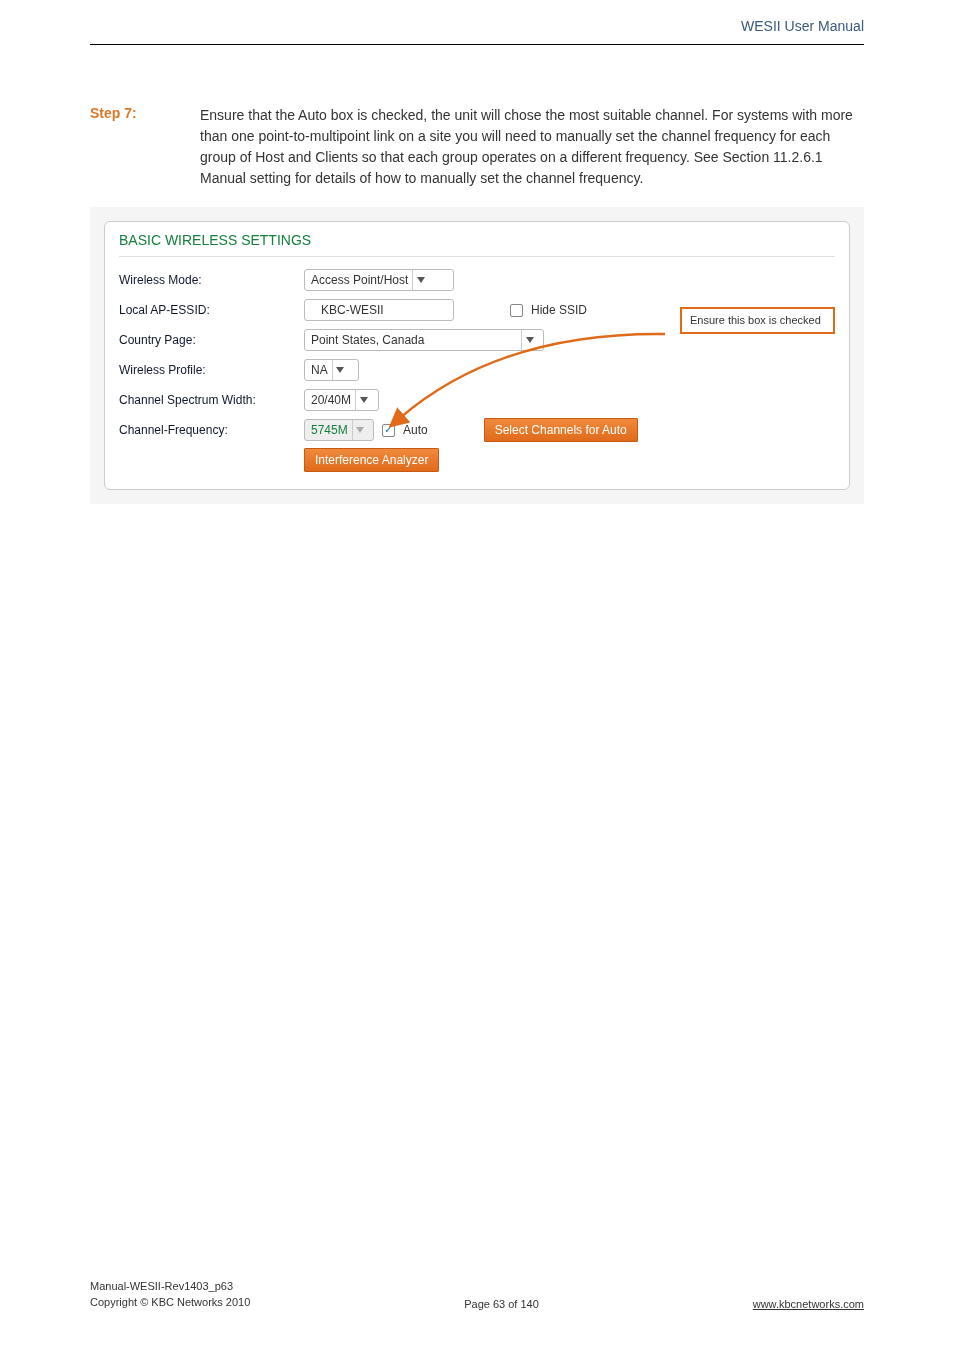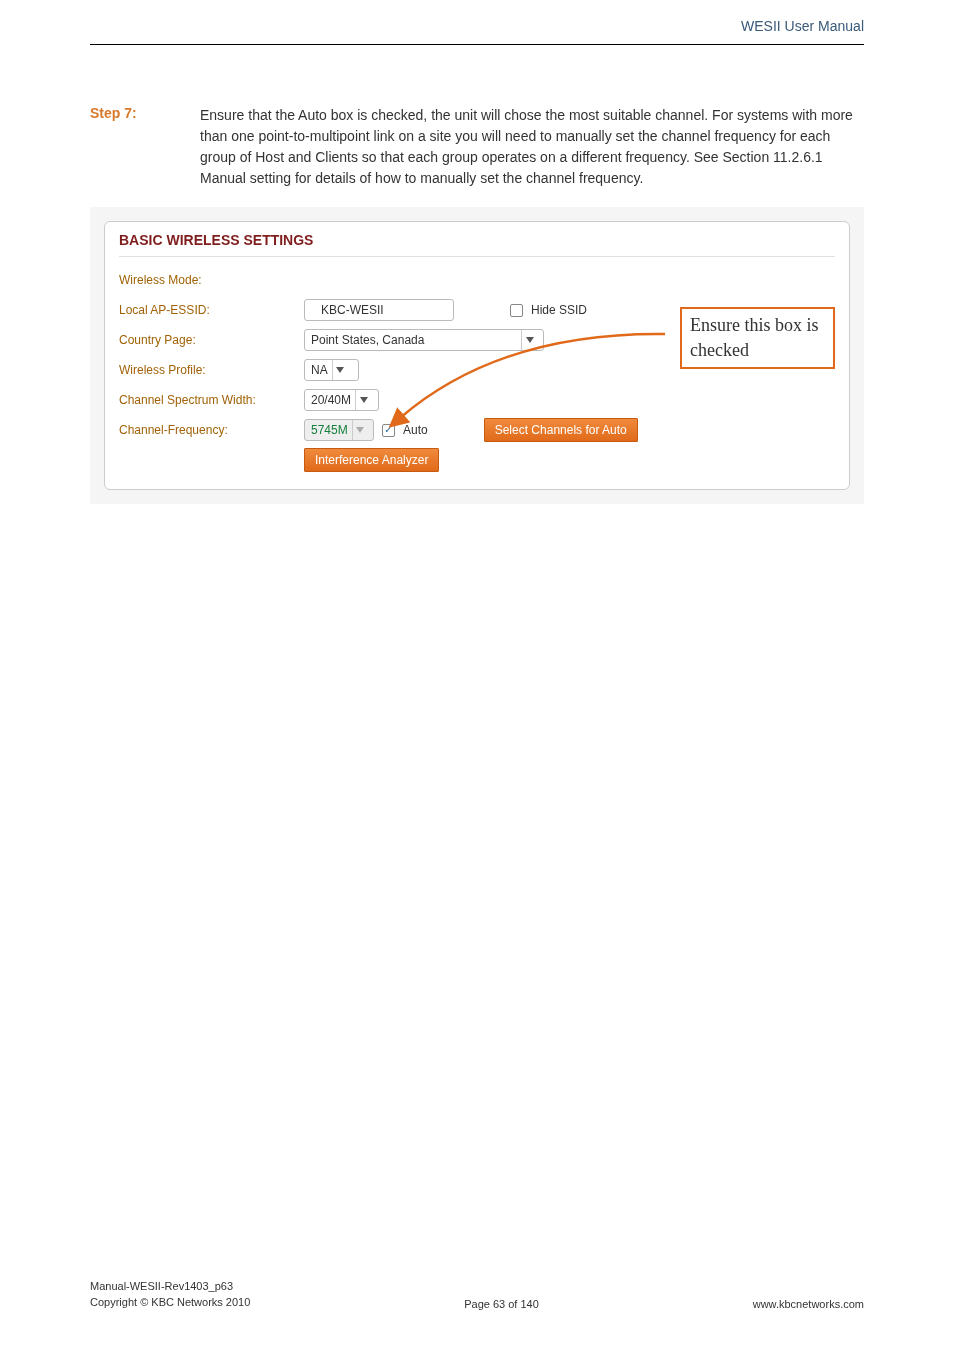--- a/index.html
+++ b/index.html
@@ -50,36 +50,36 @@
 }
 .settings-box {
   background: #fff;
   border: 1px solid #ccc;
   border-radius: 6px;
   padding: 10px 14px 14px 14px;
   position: relative;
 }
 .settings-title {
   font-family: Arial, sans-serif;
-  font-weight: bold;
+  font-weight: normal;
   font-size: 14px;
-  color: #7f1d1d;
+  color: #15803d;
   padding-bottom: 8px;
   border-bottom: 1px solid #e0e0e0;
   margin-bottom: 8px;
 }
 .row {
   display: flex;
   align-items: center;
   min-height: 30px;
   padding: 3px 0;
 }
 .row-label {
   font-family: Arial, sans-serif;
-  color: #a16207;
+  color: #0f172a;
   font-size: 12px;
   width: 185px;
   flex-shrink: 0;
 }
 .row-controls {
   display: flex;
   align-items: center;
   gap: 8px;
   flex: 1;
   position: relative;
@@ -156,22 +156,22 @@
   height: 22px;
   display: inline-flex;
   align-items: center;
   cursor: pointer;
 }
 .callout {
   position: absolute;
   border: 2px solid #e06a1a;
   background: #fff;
   color: #333;
-  font-family: Liberation Serif, serif;
-  font-size: 18px;
+  font-family: Liberation Sans, sans-serif;
+  font-size: 11px;
   padding: 4px 8px;
   line-height: 1.4;
   z-index: 5;
 }
 .arrow-svg {
   position: absolute;
   z-index: 4;
   pointer-events: none;
 }
 .chainmask {
@@ -194,21 +194,21 @@
   color: #333;
 }
 .footer-row {
   display: flex;
   justify-content: space-between;
   align-items: flex-end;
   gap: 18px;
 }
 .footer-left { text-align: left; line-height: 1.4; }
 .footer-center { text-align: center; }
-.footer-right { text-align: left; }
+.footer-right { text-align: left; text-decoration: underline; }
 </style>
 </head>
 <body>
 
 <div class="header">
   <span>WESII User Manual</span>
 </div>
 <hr class="hr-top">
 
 <div class="content">
@@ -217,20 +217,30 @@
     <div class="step-label">Step 7:</div>
     <div class="step-text">Ensure that the Auto box is checked, the unit will chose the most suitable channel. For systems with more than one point-to-multipoint link on a site you will need to manually set the channel frequency for each group of Host and Clients so that each group operates on a different frequency. See Section 11.2.6.1 Manual setting for details of how to manually set the channel frequency.</div>
   </div>
 
   <div class="settings-wrap">
     <div class="settings-box">
       <div class="settings-title">BASIC WIRELESS SETTINGS</div>
 
       <div class="row">
         <div class="row-label">Wireless Mode:</div>
+        <div class="row-controls">
+          <div class="select" style="width:150px">
+            <span>Access Point/Host</span>
+            <span class="arrow">
+                <svg viewBox="0 0 8 6">
+                  <path d="M0 0 L8 0 L4 6 Z" fill="#555"></path>
+                </svg>
+              </span>
+          </div>
+        </div>
       </div>
 
       <div class="row">
         <div class="row-label">Local AP-ESSID:</div>
         <div class="row-controls">
           <div class="input-text" style="width:150px">
             <span>KBC-WESII</span>
           </div>
           <div style="width:40px"></div>
           <span class="chk"></span>

